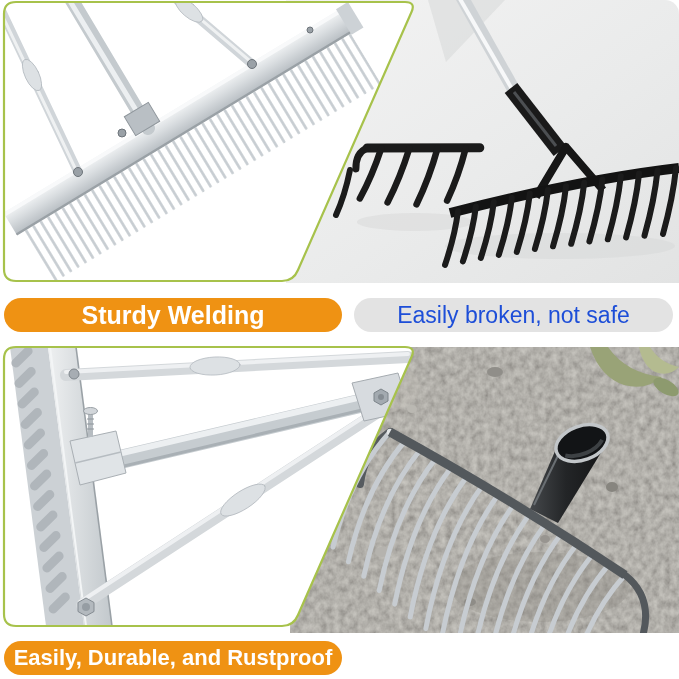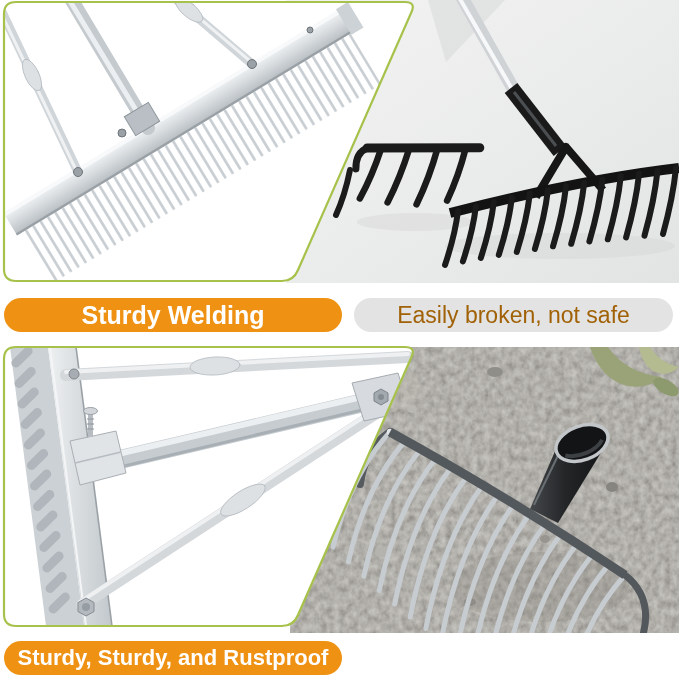--- a/index.html
+++ b/index.html
@@ -1,26 +1,26 @@
 <!DOCTYPE html>
 <html><head>
 <meta charset="utf-8">
 <style>
   html,body{margin:0;padding:0;background:#ffffff;}
   .stage{position:relative;width:679px;height:679px;background:#ffffff;overflow:hidden;
-         font-family:"Liberation Sans","DejaVu Sans",sans-serif;}
+         font-family:"Liberation Sans","DejaVu Sans",sans-serif;border-radius:14px;}
   .stage svg{position:absolute;display:block;}
   #photo-tr{left:0;top:0;}
   #panel-tl{left:0;top:0;}
   #photo-br{left:290px;top:347px;}
   #panel-bl{left:0;top:345px;}
   .pill{position:absolute;height:34px;border-radius:17px;display:flex;align-items:center;
         justify-content:center;white-space:nowrap;}
   .pill.orange{left:4px;width:338px;background:#ef9213;color:#ffffff;font-weight:bold;font-size:25px;}
-  .pill.gray{left:354px;width:319px;background:#e3e3e3;color:#a16207;font-size:23px;}
+  .pill.gray{left:354px;width:319px;background:#e3e3e3;color:#1d4ed8;font-size:23px;}
   .row1{top:298px;} .row2{top:641px;}
   .pill.orange.row2{font-size:22px;}
 </style>
 </head>
 <body>
 
 <div class="stage">
 
   <svg id="photo-tr" width="679" height="345" viewBox="0 0 679 345">
     <defs>
@@ -285,16 +285,16 @@
     <path d="M16,2 L405,2 Q416,2 411.5,12 L298,270 Q293.5,281 282,281 L16,281 Q4,281 4,269 L4,14 Q4,2 16,2 Z" fill="none" stroke="#a7c24b" stroke-width="2.2"></path>
   </svg>
 
   <div class="pill orange row1">
     <span>Sturdy Welding</span>
   </div>
   <div class="pill gray row1">
     <span>Easily broken, not safe</span>
   </div>
   <div class="pill orange row2">
-    <span>Sturdy, Sturdy, and Rustproof</span>
+    <span>Easily, Durable, and Rustproof</span>
   </div>
 
 </div>
 
 </body></html>

